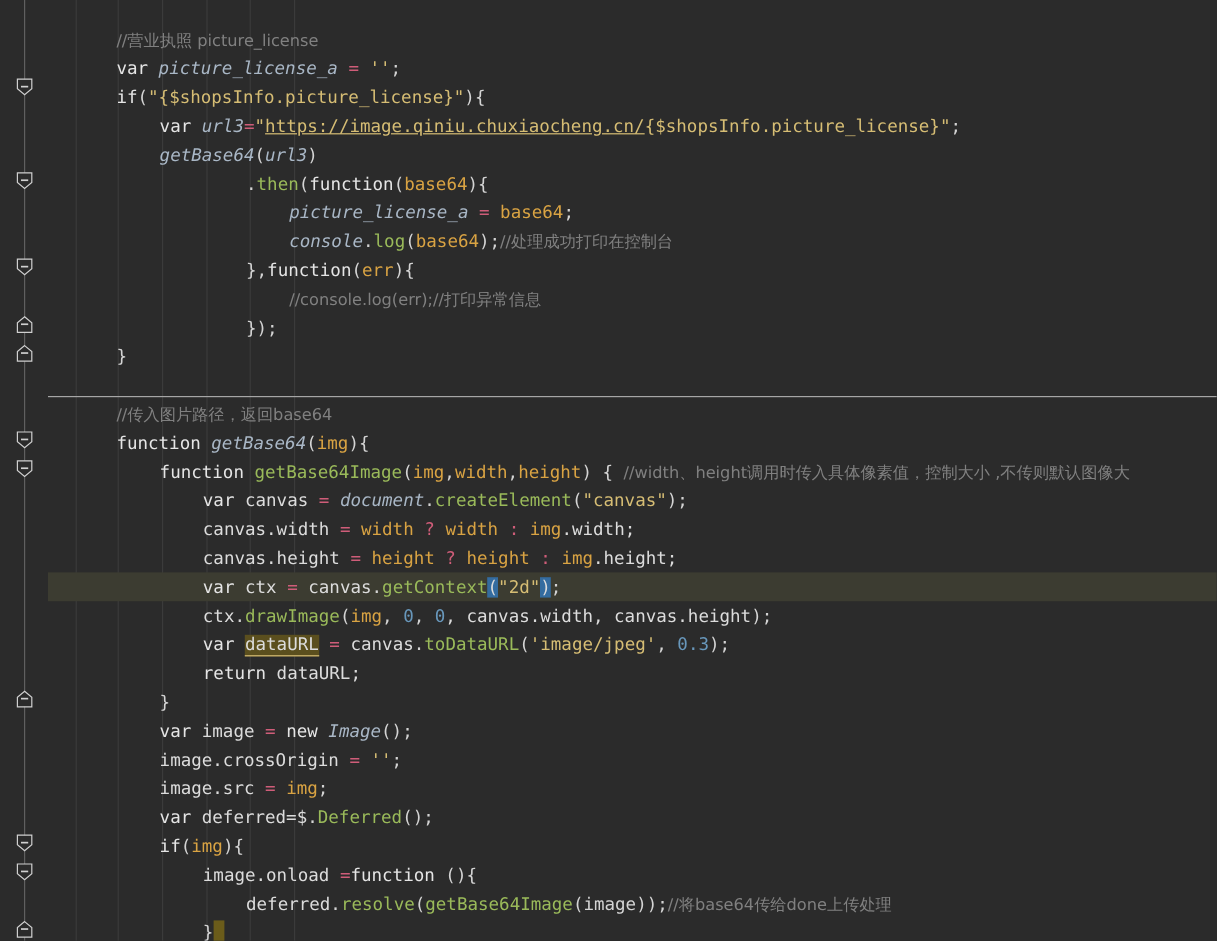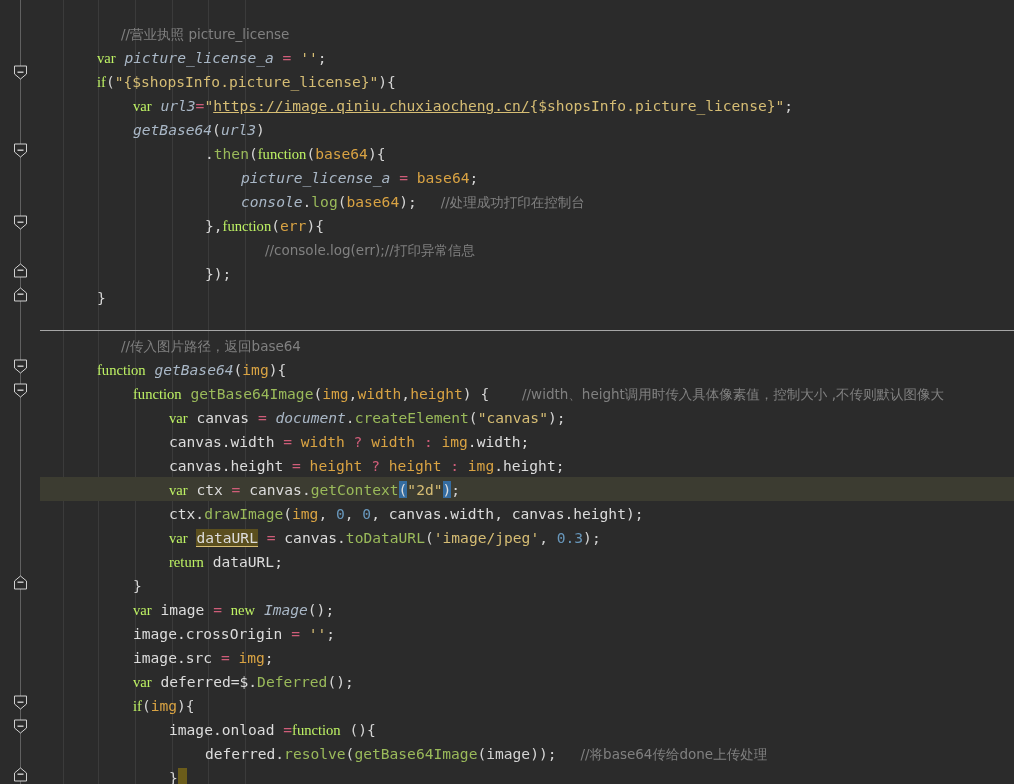--- a/index.html
+++ b/index.html
@@ -92,22 +92,22 @@
   }
   .ln {
     position: absolute;
     left: 0;
     height: 24px;
     white-space: pre;
   }
 
   
   .t-default  { color: #a9b7c6; }
-  .t-kw-pink  { color: #bef264; font-family: Liberation Serif, serif; }
-  .t-comment  { color: #808080; margin-left: 24px; }
+  .t-kw-pink  { color: #e5e5e5; }
+  .t-comment  { color: #808080; }
   .t-string   { color: #d6bd74; }
   .t-number   { color: #6897bb; }
   .t-func     { color: #9aba5a; }
   .t-param    { color: #d9a343; }
   .t-localvar { color: #a9b7c6; font-style: italic; }
   .t-op       { color: #cf5d79; }
   .t-punct    { color: #d4d4d4; }
   .t-link     { color: #d6bd74; text-decoration: underline; }
   .t-white    { color: #dcdcdc; }
 

